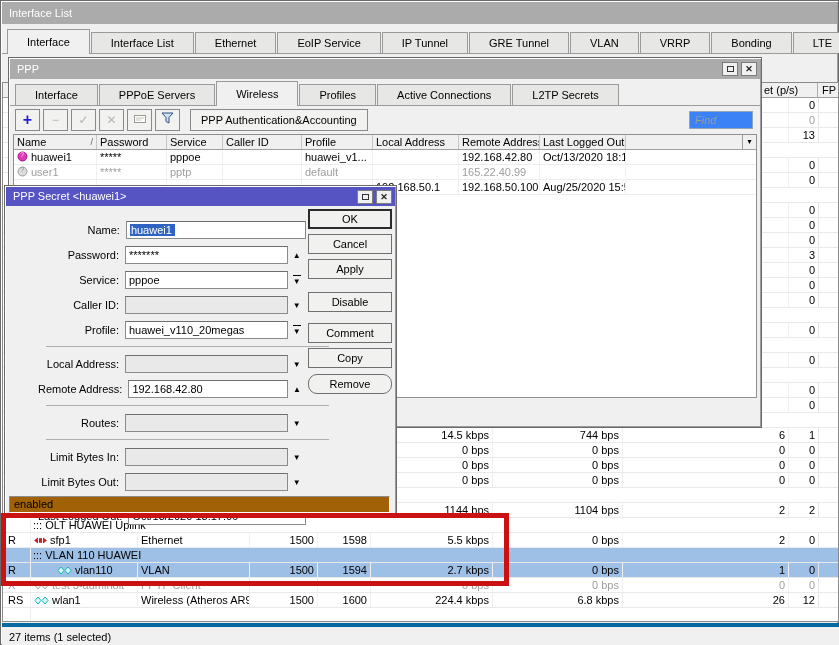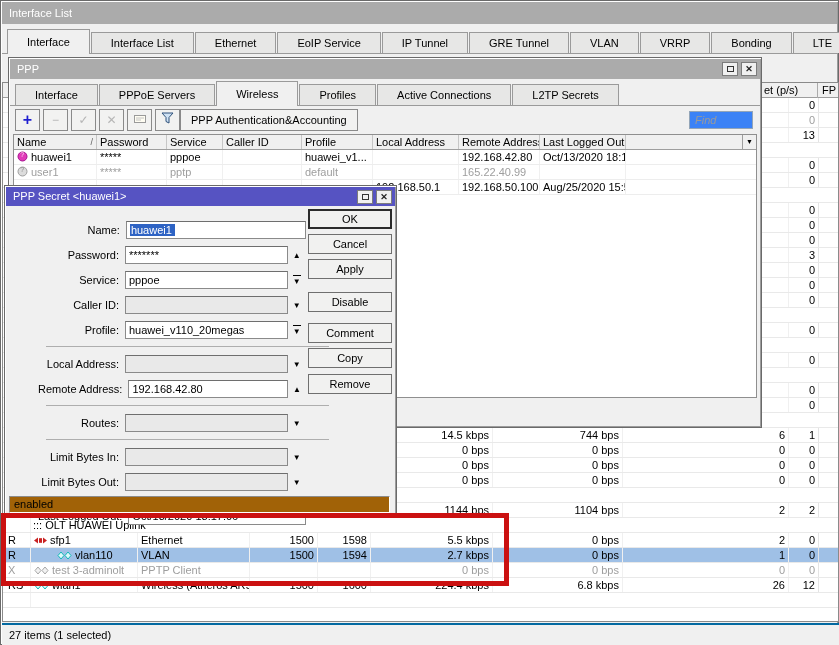--- a/index.html
+++ b/index.html
@@ -45,34 +45,34 @@
   .ic3{width:68px;text-align:right;}
   .ic4{width:53px;text-align:right;}
   .ic5{width:122px;text-align:right;}
   .ic6{width:130px;text-align:right;}
   .ic7{width:166px;text-align:right;}
   .ic8{width:30px;text-align:right;border-right:1px solid #e4e4e4;}
   .icx{flex:1;border-right:none;}
   .icc{flex:1;border-right:none;padding-left:2px;}
   .rowicon{display:inline-block;margin-right:3px;vertical-align:-1px;}
   .statusbar{position:absolute;left:1px;top:622px;width:837px;height:22px;background:#f0f0f0;
-             line-height:21px;padding-left:7px;border-top:2px solid #0369a1;}
+             line-height:21px;padding-left:7px;border-top:4px solid #0369a1;}
 
   
   #ppp-win{left:8px;top:57px;width:754px;height:371px;z-index:20;}
   #ppp-tabs{position:absolute;left:1px;right:1px;top:21px;height:27px;}
   .toolbar{position:absolute;left:1px;right:1px;top:48px;height:27px;display:flex;
            align-items:center;padding:0 7px 0 5px;}
   .tgroup{display:flex;gap:3px;align-items:center;}
   .tool-btn{width:25px;height:22px;background:#f2f2f1;border:1px solid #8a8a8a;display:flex;
             align-items:center;justify-content:center;font-size:12px;color:#555;}
   .tool-btn.dis{color:#b5b5b5;}
   .tool-btn .plus{color:#1f1fd0;font-weight:bold;font-size:16px;line-height:1;}
   .auth-btn{height:22px;border:1px solid #8a8a8a;background:#f2f2f1;padding:0 10px;
-            font-size:11px;color:#000;}
+            font-size:11px;margin-left:10px;color:#000;}
   .findbox{width:64px;height:18px;border:1px solid #93a5b8;background:#3b82f6;padding:1px 5px;font-size:11px;}
   .findbox::placeholder{font-style:italic;color:#9a9a9a;}
   .ptable{position:absolute;left:4px;top:76px;width:744px;height:264px;background:#fff;
           border:1px solid #8f8f8f;overflow:hidden;}
   .thead{display:flex;height:15px;background:#f0f0f0;border-bottom:1px solid #9e9e9e;}
   .hc{line-height:14px;padding:0 3px;border-right:1px solid #c6c6c6;white-space:nowrap;
       overflow:hidden;display:flex;}
   .sortmark{margin-left:auto;color:#666;font-size:9px;}
   .prow{display:flex;height:15px;border-bottom:1px solid #ededed;background:#fff;}
   .prow.dis-row{color:#9e9e9e;}
@@ -435,20 +435,24 @@
             <span class="tc ic2">Ethernet</span>
             <span class="tc ic3">1500</span>
             <span class="tc ic4">1598</span>
             <span class="tc ic5">5.5 kbps</span>
             <span class="tc ic6">0 bps</span>
             <span class="tc ic7">2</span>
             <span class="tc ic8">0</span>
             <span class="tc icx"></span>
           </div>
           <div class="irow sel-row">
+            <span class="tc ic0"></span>
+            <span class="tc icc">::: VLAN 110 HUAWEI</span>
+          </div>
+          <div class="irow sel-row">
             <span class="tc ic0">R</span>
             <span class="tc ic1" style="padding-left: 26px;"><span class="rowicon"><svg width="15" height="9" viewBox="0 0 15 9">
                   <polygon points="1,4.5 4,1 7,4.5 4,8" fill="#dffafa" stroke="#13b8b8"></polygon>
                   <polygon points="8,4.5 11,1 14,4.5 11,8" fill="#dffafa" stroke="#13b8b8"></polygon>
                 </svg></span><span>vlan110</span></span>
             <span class="tc ic2">VLAN</span>
             <span class="tc ic3">1500</span>
             <span class="tc ic4">1594</span>
             <span class="tc ic5">2.7 kbps</span>
             <span class="tc ic6">0 bps</span>
@@ -692,19 +696,19 @@
           <div class="dinput wide">Oct/13/2020 18:17:06</div>
         </div>
       </div>
     <div id="dlg-buttons">
         <div class="dbtn default" style="top: 23px;">OK</div>
         <div class="dbtn" style="top: 48px;">Cancel</div>
         <div class="dbtn" style="top: 73px;">Apply</div>
         <div class="dbtn" style="top: 106px;">Disable</div>
         <div class="dbtn" style="top: 137px;">Comment</div>
         <div class="dbtn" style="top: 162px;">Copy</div>
-        <div class="dbtn" style="top: 188px;">Remove</div>
+        <div class="dbtn" style="top: 188px; border-radius: 9px;">Remove</div>
       </div>
     <div class="enabledbar">enabled</div>
   </div>
 
   <div id="redbox" class="abs" style="border-color: rgb(203, 17, 17);"></div>
 </div>
 
 </body></html>

